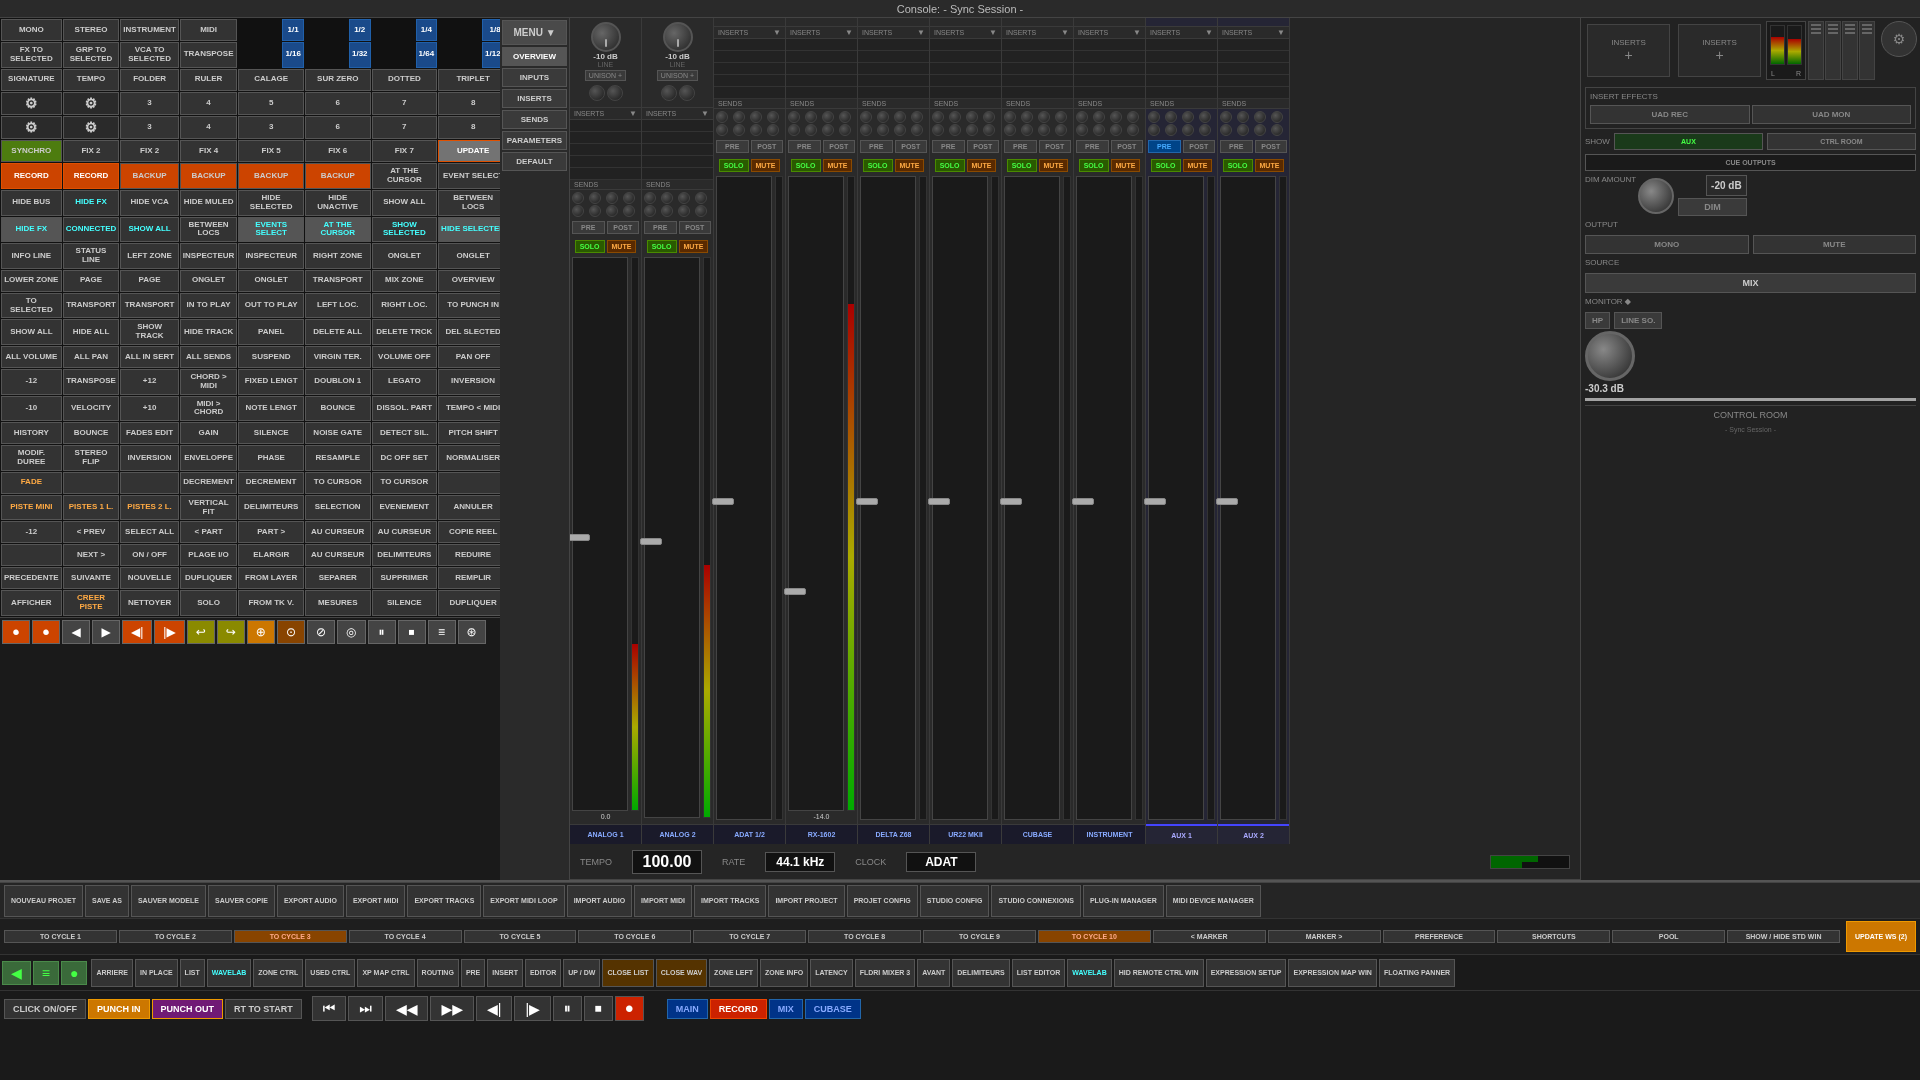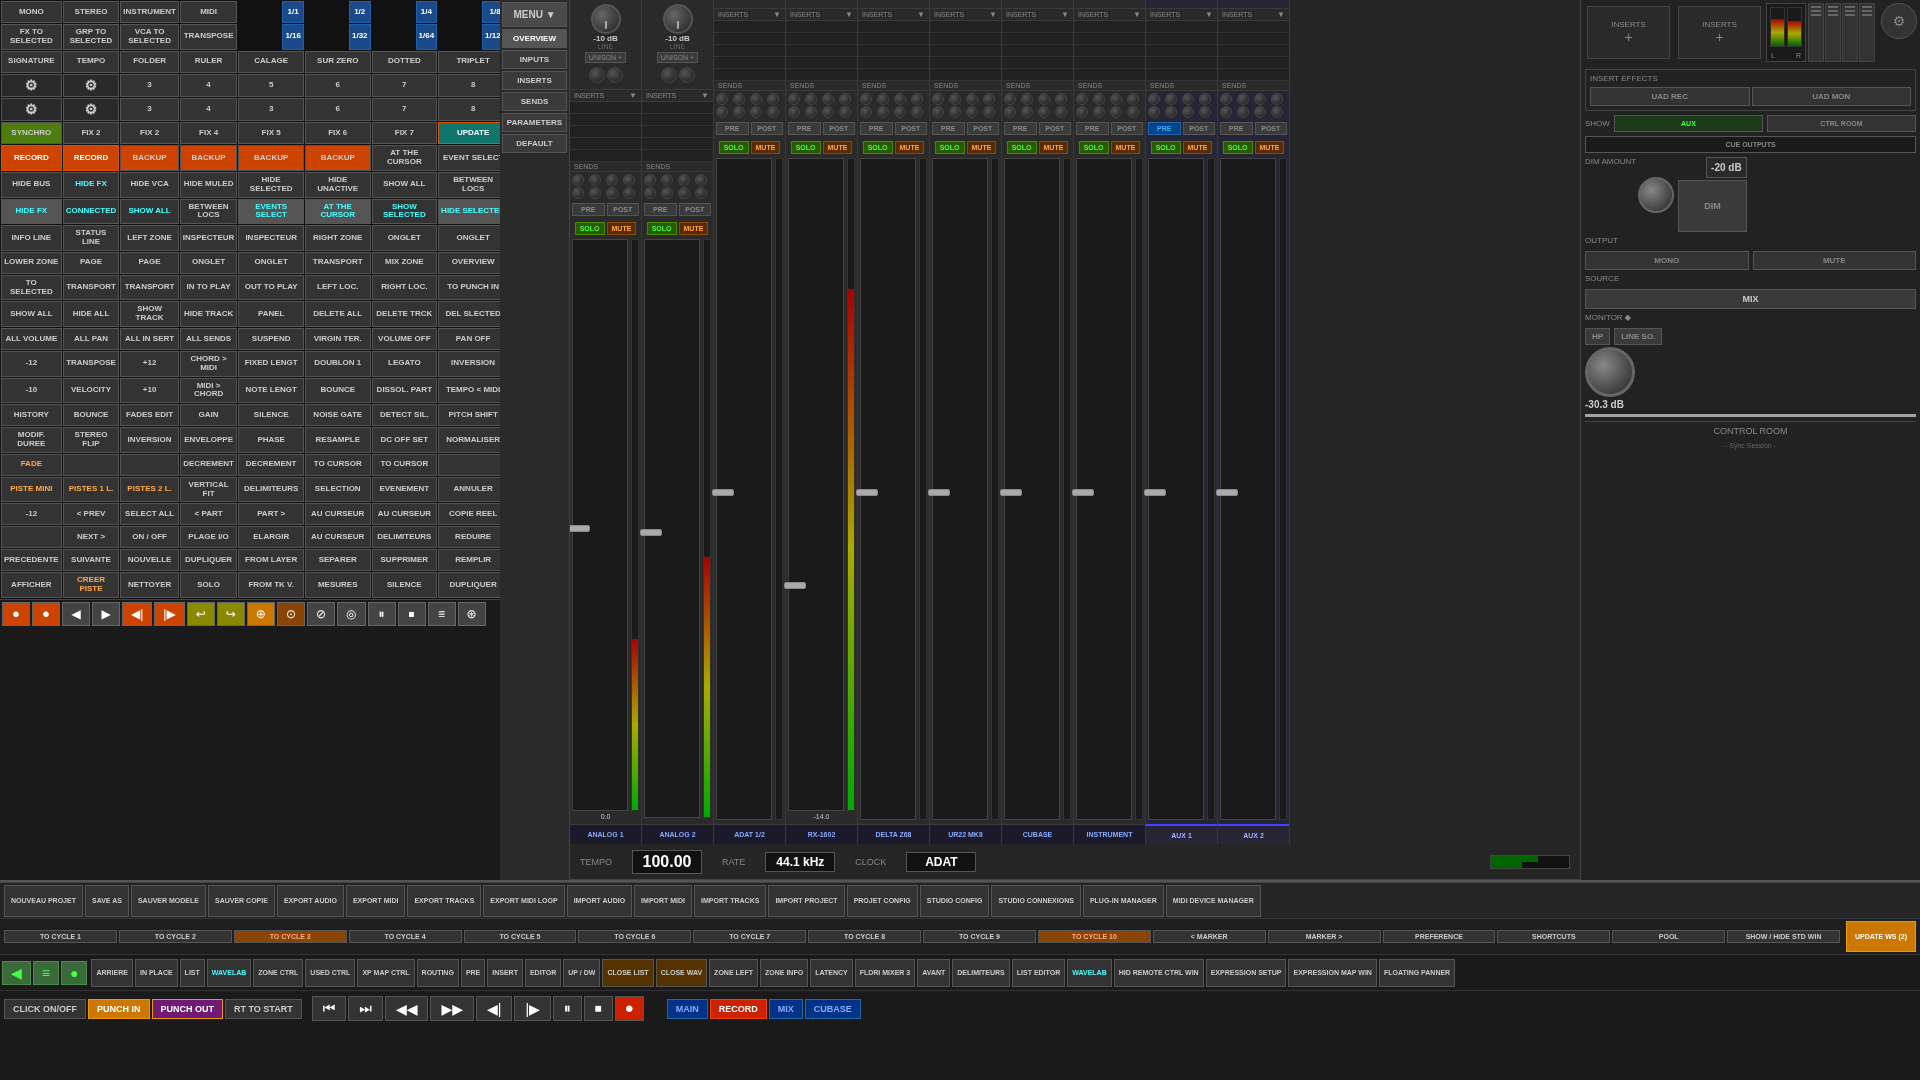--- a/index.html
+++ b/index.html
@@ -334,21 +334,21 @@
       padding: 4px;
       margin-left: 28px;
     }
     .dim-btn {
       background: #3a3a3a;
       border: 1px solid #555;
       color: #888;
       font-size: 9px;
       font-weight: bold;
       text-align: center;
-      padding: 20px;
+      padding: 3px;
       cursor: pointer;
     }
     .mix-btn {
       background: #3a3a3a;
       border: 1px solid #555;
       color: #ccc;
       font-size: 9px;
       font-weight: bold;
       text-align: center;
       padding: 4px;
@@ -544,20 +544,23 @@
       border-top: 2px solid #555;
       display: flex;
       flex-direction: column;
     }
   </style>
 </head>
 <body>
 
 <div class="full-layout">
 
+  <div class="top-bar">
+    <span>Console: - Sync Session -</span>
+  </div>
 
   <div class="main-content">
 
     <div class="left-section">
       <div id="shortcut-grid-container">
       <div class="shortcut-grid" style="display: grid; grid-template-columns: repeat(8, 1fr); gap: 1px; background: rgb(17, 17, 17); padding: 1px;">
             <div class="shortcut-btn">MONO</div>
             <div class="shortcut-btn">STEREO</div>
             <div class="shortcut-btn">INSTRUMENT</div>
             <div class="shortcut-btn">MIDI</div>
@@ -597,21 +600,21 @@
             <div class="shortcut-btn">6</div>
             <div class="shortcut-btn">7</div>
             <div class="shortcut-btn">8</div>
             <div class="shortcut-btn" style="background: #4d7c0f;">SYNCHRO</div>
             <div class="shortcut-btn">Fix 2</div>
             <div class="shortcut-btn">Fix 2</div>
             <div class="shortcut-btn">Fix 4</div>
             <div class="shortcut-btn">Fix 5</div>
             <div class="shortcut-btn">Fix 6</div>
             <div class="shortcut-btn">Fix 7</div>
-            <div class="shortcut-btn orange" style="background: #0f766e;">UPDATE</div>
+            <div class="shortcut-btn orange" style="background: #737373;">UPDATE</div>
             <div class="shortcut-btn orange" style="background: rgb(204, 68, 0);">RECORD</div>
             <div class="shortcut-btn orange" style="background: rgb(204, 68, 0);">RECORD</div>
             <div class="shortcut-btn" style="background: rgb(204, 68, 0);">BACKUP</div>
             <div class="shortcut-btn" style="background: rgb(204, 68, 0);">BACKUP</div>
             <div class="shortcut-btn" style="background: rgb(204, 68, 0);">BACKUP</div>
             <div class="shortcut-btn" style="background: rgb(204, 68, 0);">BACKUP</div>
             <div class="shortcut-btn">At The Cursor</div>
             <div class="shortcut-btn">Event Select</div>
             <div class="shortcut-btn">Hide BUS</div>
             <div class="shortcut-btn" style="color: rgb(68, 255, 255);">Hide FX</div>

